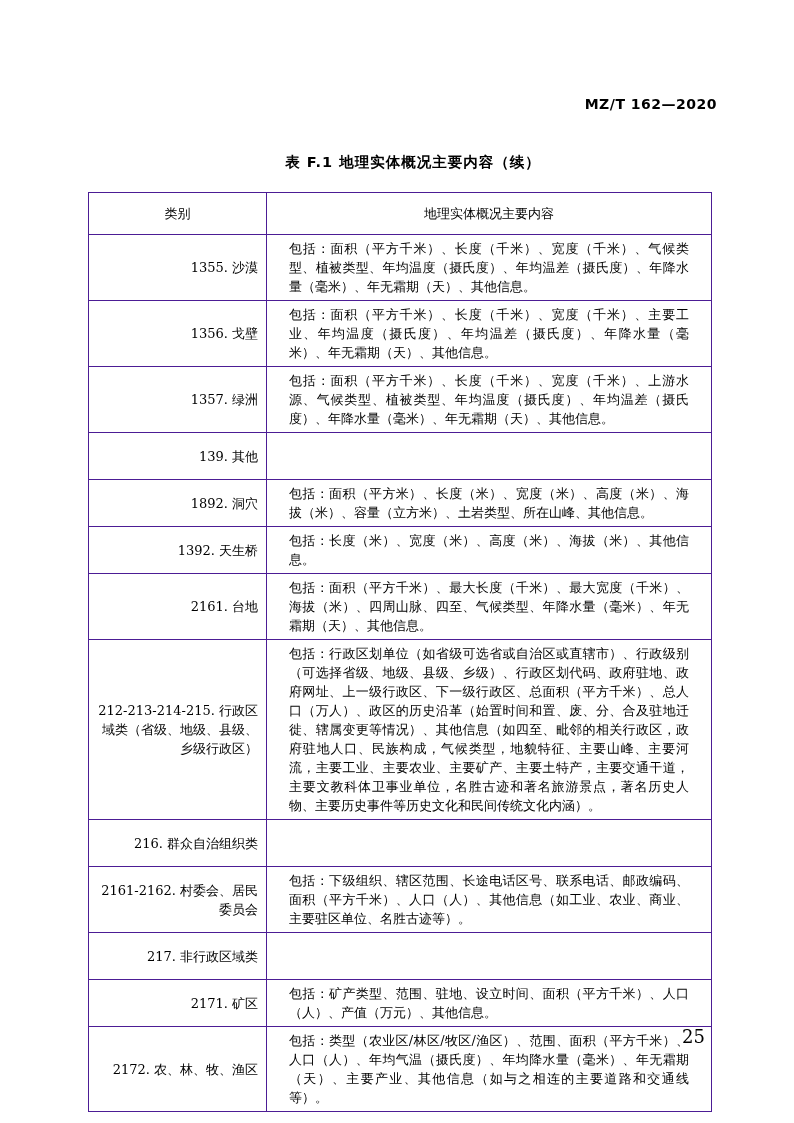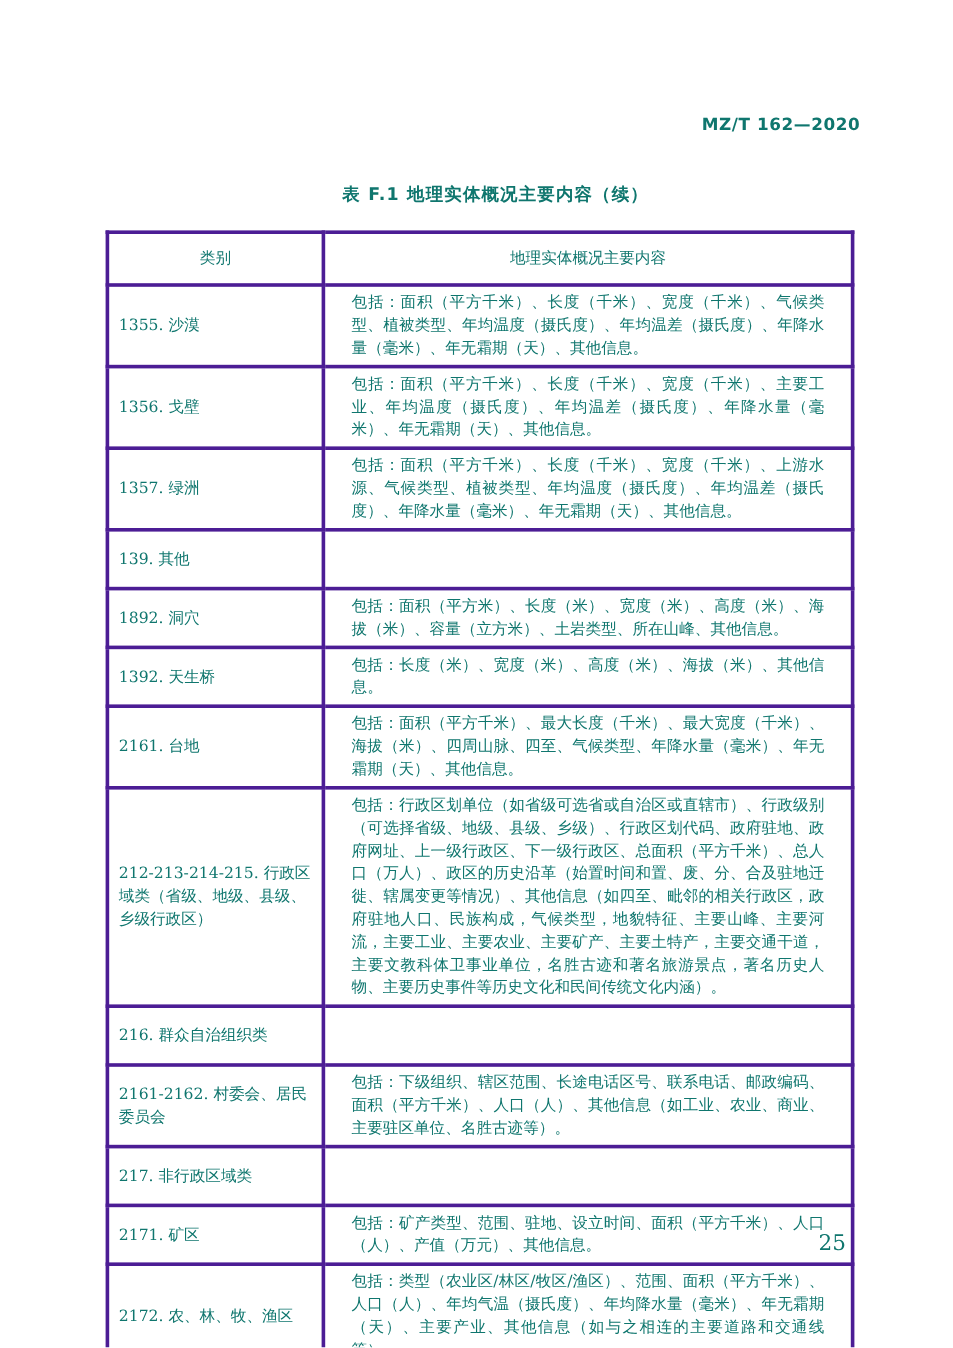--- a/index.html
+++ b/index.html
@@ -2,21 +2,21 @@
 <html lang="zh"><head>
 <meta charset="utf-8">
 <style>
   html, body { margin: 0; padding: 0; background: #ffffff; }
   .page {
     position: relative;
     width: 794px;
     height: 1123px;
     background: #ffffff;
     font-family: "DejaVu Serif", "Liberation Serif", serif;
-    color: #0f766e;
+    color: #000000;
     overflow: hidden;
   }
   .doc-code {
     position: absolute;
     top: 96px;
     right: 77px;
     font-family: "DejaVu Sans", "Liberation Sans", sans-serif;
     font-weight: bold;
     font-size: 14px;
     letter-spacing: 0.5px;
@@ -37,32 +37,32 @@
     top: 192px;
     left: 88px;
     width: 624px;
     border-collapse: collapse;
     table-layout: fixed;
     font-size: 13px;
     line-height: 19px;
   }
   table.geo-table th,
   table.geo-table td {
-    border: 3px solid #4c1d95;
+    border: 1px solid #4c1d95;
     vertical-align: middle;
   }
   table.geo-table th {
     font-weight: normal;
     height: 37px;
     text-align: center;
     padding: 2px 6px;
   }
   .col-cat { width: 165px; }
   td.cat-cell {
-    text-align: left;
+    text-align: right;
     padding: 4px 8px;
     height: 38px;
   }
   td.content-cell {
     text-align: left;
     padding: 4px 22px;
     height: 38px;
     text-align: justify;
   }
   .page-number {

